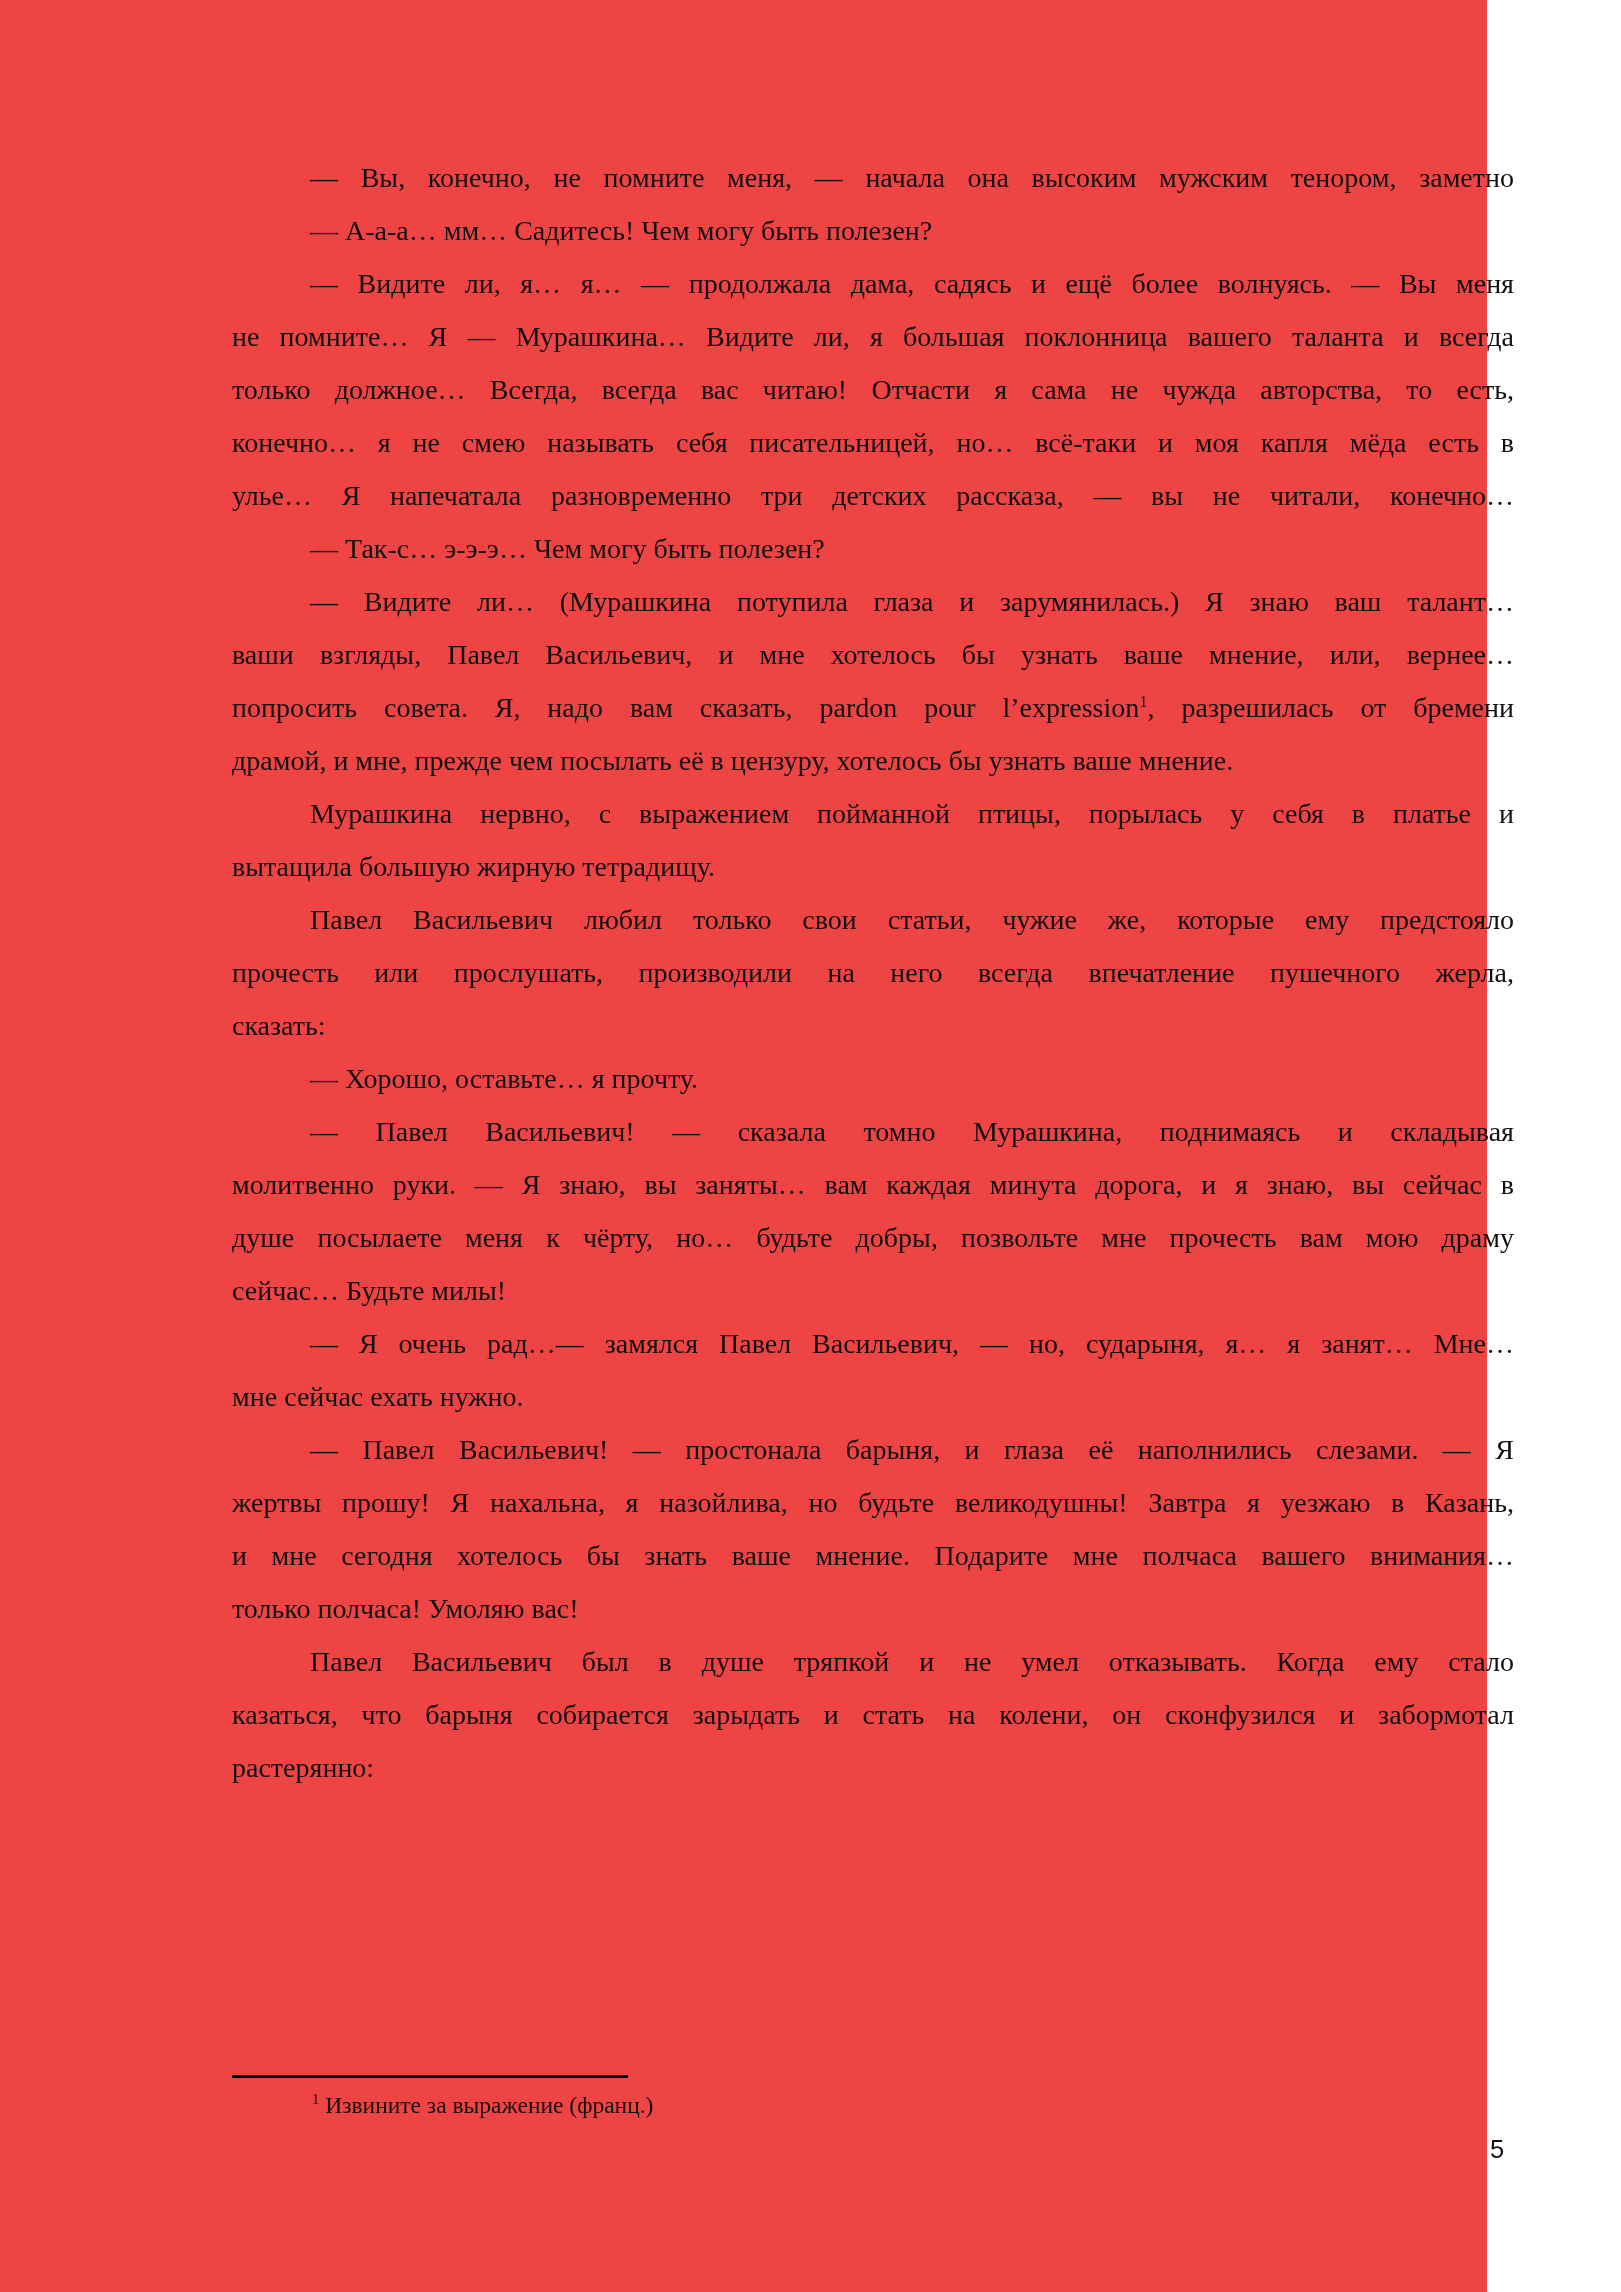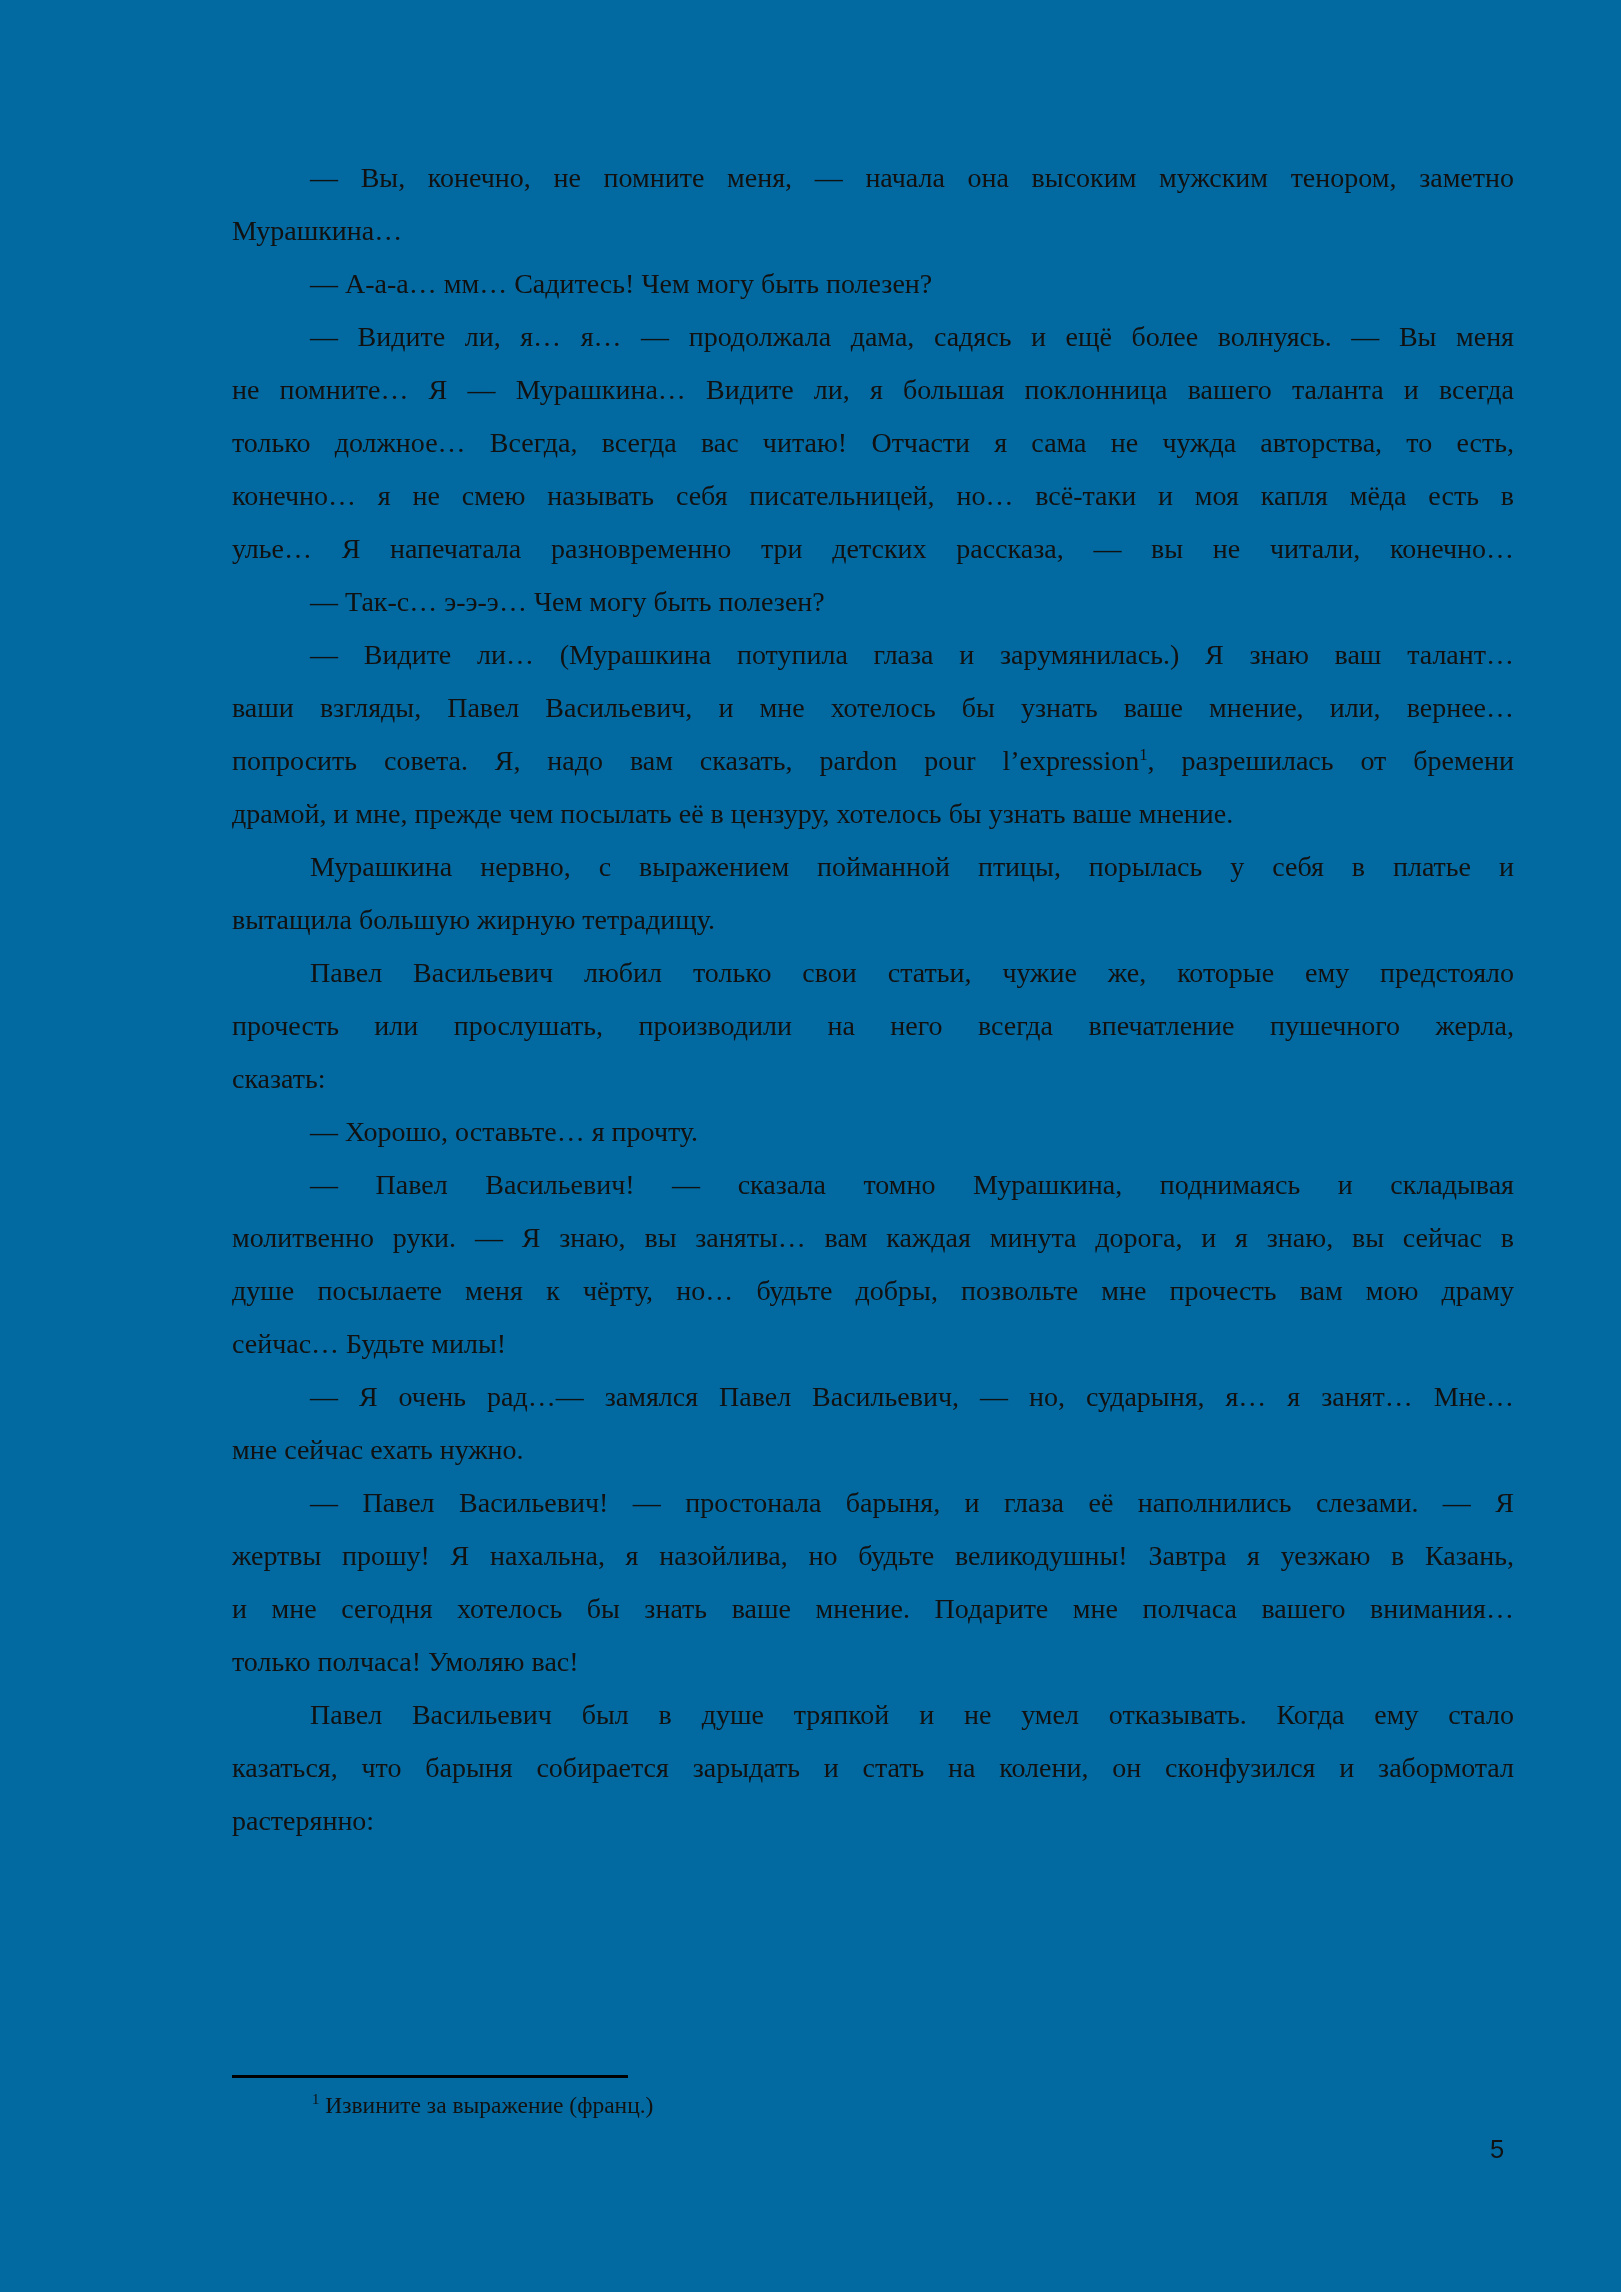--- a/index.html
+++ b/index.html
@@ -1,17 +1,17 @@
 <!DOCTYPE html>
 <html><head>
   <meta charset="utf-8">
   <style>
     html, body { margin: 0; padding: 0; background: #ffffff; }
     body { width: 1621px; height: 2293px; position: relative; overflow: hidden; }
-    .page { position: absolute; left: 0; top: 0; width: 1621px; height: 2293px; background: #0369a1; }
+    .page { position: absolute; left: 0; top: 0; width: 1447px; height: 2293px; background: #ef4444; padding-left: 40px; }
     .text-block {
       position: absolute; left: 232px; top: 151px; width: 1282px;
       font-family: "Liberation Serif", "DejaVu Serif", serif;
       font-size: 28px; color: #111;
     }
     .line {
       height: 53px; line-height: 53px; white-space: nowrap;
       text-align: justify; text-align-last: justify; overflow: visible;
     }
     .line.last { text-align-last: left; }
@@ -28,21 +28,20 @@
       font-family: "Liberation Sans", "DejaVu Sans", sans-serif; font-size: 25.5px; color: #111;
     }
   </style>
 </head>
 <body>
 
 <div class="page">
   <div class="text-block" id="text-block">
       <div>
         <div class="line indent">— Вы, конечно, не помните меня, — начала она высоким мужским тенором, заметно</div>
-        <div class="line last">Мурашкина…</div>
       </div>
       <div>
         <div class="line indent last">— А-а-а… мм… Садитесь! Чем могу быть полезен?</div>
       </div>
       <div>
         <div class="line indent">— Видите ли, я… я… — продолжала дама, садясь и ещё более волнуясь. — Вы меня</div>
         <div class="line">не помните… Я — Мурашкина… Видите ли, я большая поклонница вашего таланта и всегда</div>
         <div class="line">только должное… Всегда, всегда вас читаю! Отчасти я сама не чужда авторства, то есть,</div>
         <div class="line">конечно… я не смею называть себя писательницей, но… всё-таки и моя капля мёда есть в</div>
         <div class="line">улье… Я напечатала разновременно три детских рассказа, — вы не читали, конечно…</div>

